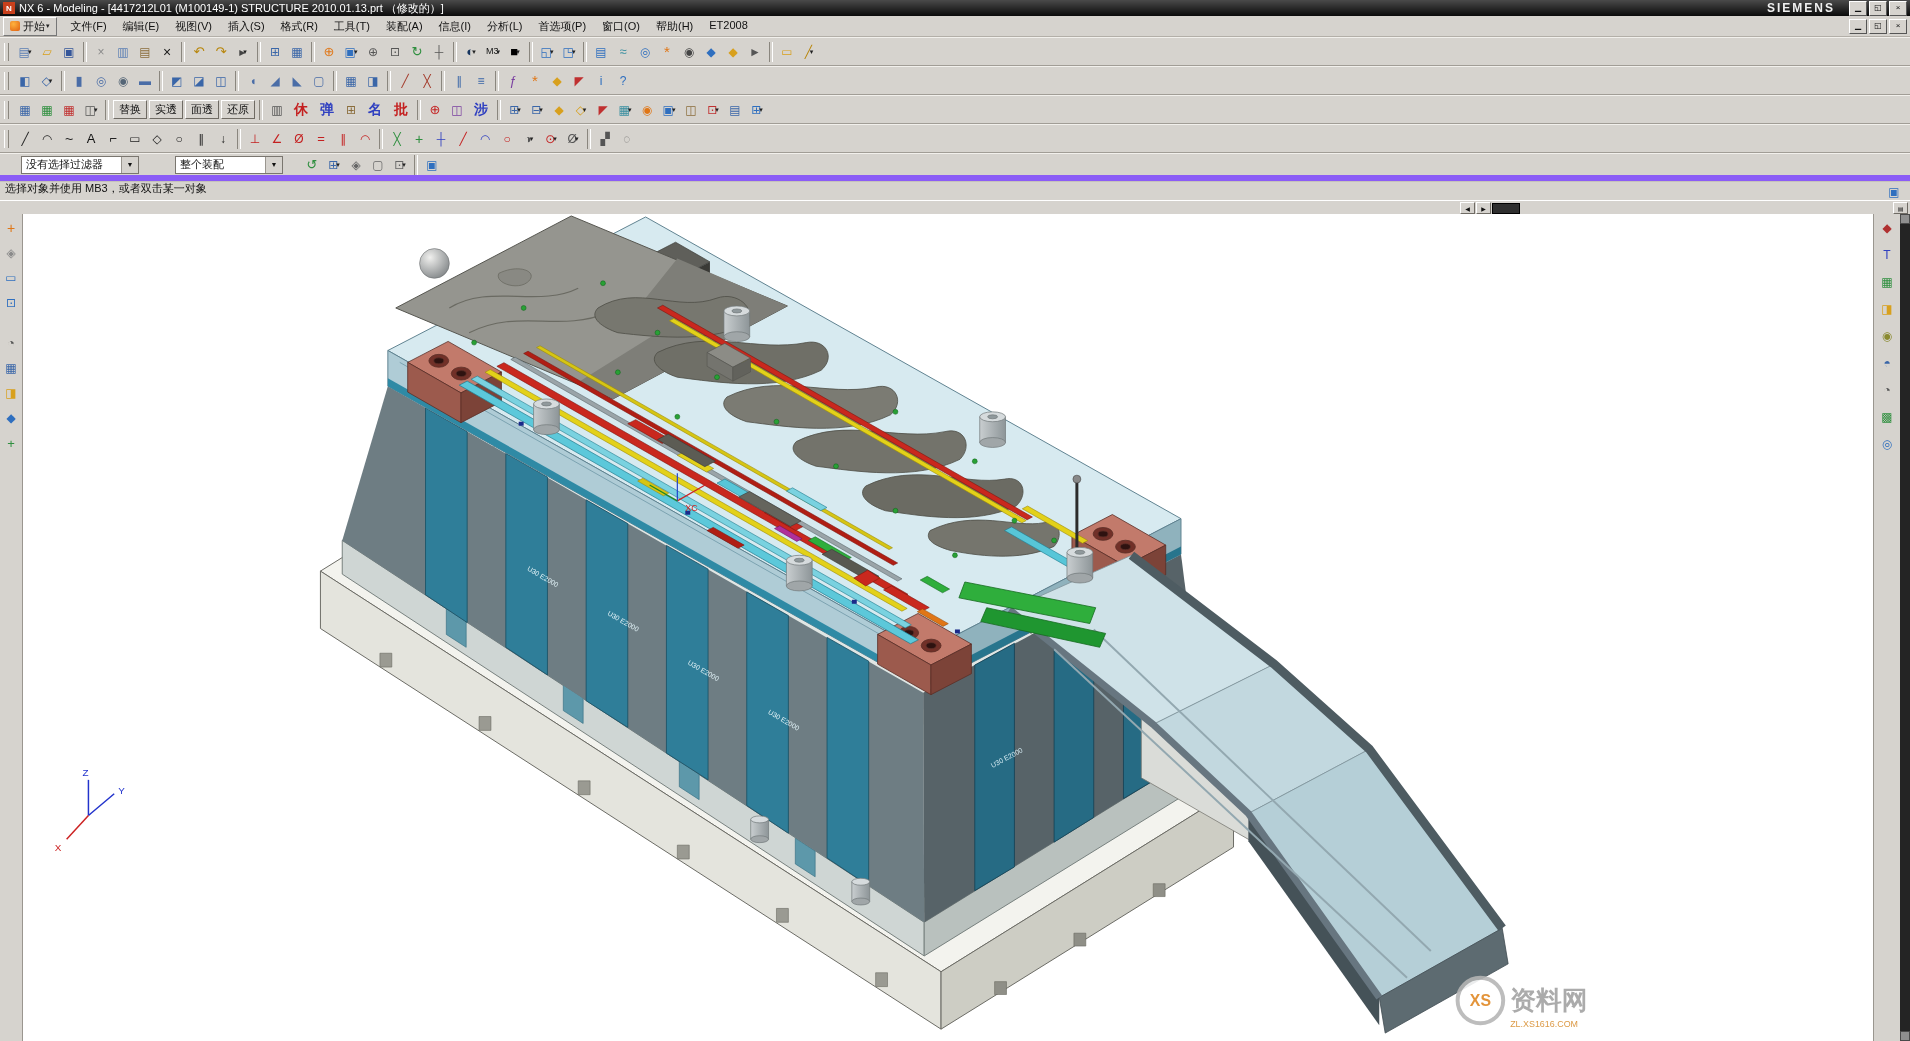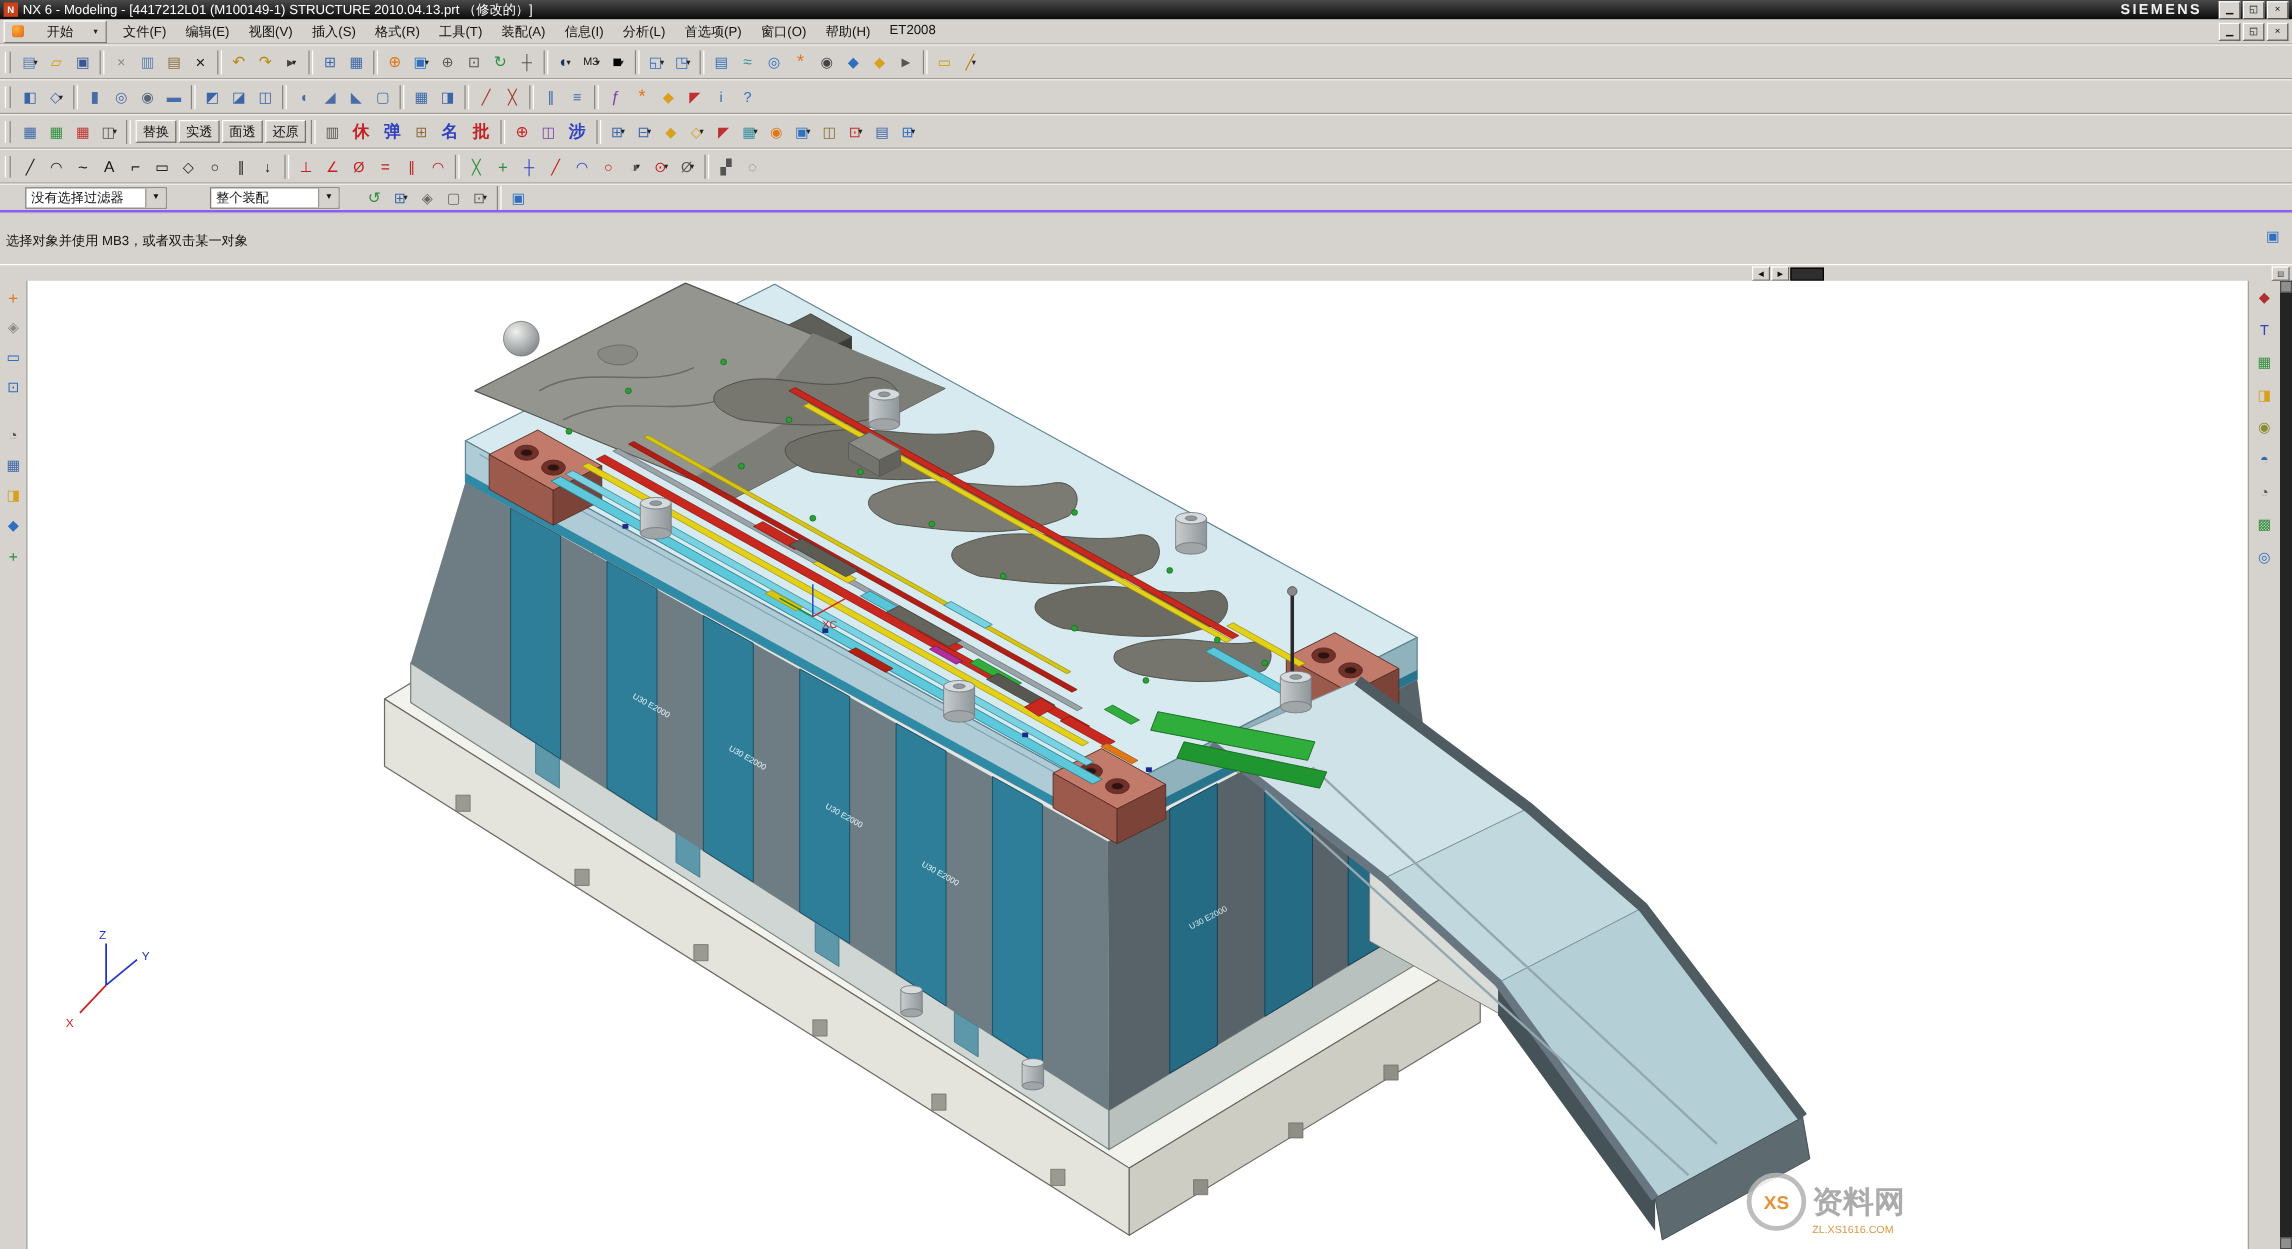--- a/index.html
+++ b/index.html
@@ -11,43 +11,43 @@
   .titlebar{height:16px;flex:0 0 auto;background:linear-gradient(#4a4a4a,#0a0a0a);
             display:flex;align-items:center;padding:0 3px;color:#fff;white-space:nowrap}
   .app-ic{width:12px;height:12px;background:#c8401c;color:#fff;font-size:8px;font-weight:bold;
           display:inline-flex;align-items:center;justify-content:center;margin-right:4px;flex:0 0 auto}
   .brand{font-weight:bold;letter-spacing:2px;font-size:12px;color:#f0f0f0;margin-right:12px}
   .winbtn{width:16px;height:13px;background:#d6d3ce;border:1px solid;border-color:#fff #555 #555 #fff;
           color:#111;font-size:8px;line-height:1;display:inline-flex;align-items:center;justify-content:center;margin-left:2px}
   
   .menubar{height:20px;flex:0 0 auto;display:flex;align-items:center;padding:0 3px;
            border-bottom:1px solid #b3afa8}
-  .start-btn{display:inline-flex;align-items:center;gap:19px;padding:1px 6px;margin-right:6px;
+  .start-btn{display:inline-flex;align-items:center;gap:3px;padding:1px 6px;margin-right:6px;
              border:1px solid;border-color:#fff #777 #777 #fff;background:#d6d3ce}
   .start-ic{width:10px;height:10px;border-radius:2px;background:radial-gradient(circle at 35% 30%,#ffb23e,#e06010)}
   .menu-item{padding:2px 8px;white-space:nowrap}
   
   .tb-row{height:29px;box-sizing:border-box;flex:0 0 auto;display:flex;align-items:center;
           padding:1px 2px;border-top:1px solid #f2ف0ec;border-top:1px solid #f2f0ec;border-bottom:1px solid #a19d96}
   .tb-row::before{content:"";width:3px;height:18px;border-left:1px solid #fff;border-right:1px solid #8a867e;margin:0 5px 0 2px}
   .tbi{width:22px;height:22px;flex:0 0 auto;display:inline-flex;align-items:center;justify-content:center}
   .tbi .g{font-size:12px;line-height:1}
   .dd{font-size:7px;color:#222;margin-left:-2px}
   .sep{width:2px;height:20px;border-left:1px solid #8a867e;border-right:1px solid #fff;margin:0 3px;flex:0 0 auto}
   .tbtn{border:1px solid;border-color:#fff #6f6b64 #6f6b64 #fff;background:#d6d3ce;
         padding:1px 5px;margin:0 1px;white-space:nowrap;flex:0 0 auto}
   .tbtn.flat{border-color:transparent;background:transparent;font-weight:bold;font-size:14px;padding:0 4px}
   
   .selbar{height:21px;flex:0 0 auto;display:flex;align-items:center;padding:0 3px;border-top:1px solid #f2f0ec}
   .combo{display:inline-flex;align-items:center;height:18px;background:#fff;border:1px solid #7a766f;margin:0 18px;box-sizing:border-box}
   .combo-v{flex:1;padding:0 4px;white-space:nowrap;overflow:hidden}
   .combo-a{width:16px;height:16px;background:#d6d3ce;border-left:1px solid #9a968f;display:flex;
            align-items:center;justify-content:center;font-size:7px;flex:0 0 auto}
-  .promptbar{height:19px;flex:0 0 auto;display:flex;align-items:flex-end;padding:12px 5px;
-             border-top:2px solid #8b5cf6;box-shadow:inset 0 1px 0 #c6c2bb}
+  .promptbar{height:19px;flex:0 0 auto;display:flex;align-items:flex-start;padding:0 5px;
+             border-top:6px solid #8b5cf6;box-shadow:inset 0 1px 0 #c6c2bb}
   .scrollstrip{height:13px;flex:0 0 auto;position:relative;border-top:1px solid #fff}
   .ss-group{position:absolute;right:390px;top:1px;display:flex;gap:1px;align-items:center}
   .ss-btn{width:13px;height:10px;background:#d6d3ce;border:1px solid;border-color:#fff #6f6b64 #6f6b64 #fff;
           font-size:6px;display:flex;align-items:center;justify-content:center}
   .ss-thumb{width:26px;height:9px;background:#2e2e2e;border:1px solid #000}
   .ss-far{position:absolute;right:2px;top:1px}
   
   .main{flex:1;display:flex;min-height:0}
   .lrail{width:22px;flex:0 0 auto;background:#d6d3ce;border-right:1px solid #9a968f;
          display:flex;flex-direction:column;align-items:center;padding-top:5px;gap:7px}
@@ -61,21 +61,21 @@
            justify-content:space-between;align-items:center}
   .vs-btn{width:10px;height:10px;background:#8f8f8f;border:1px solid #4a4a4a;box-sizing:border-box}
 </style>
 </head>
 <body>
 
 <div class="win">
 
   <div class="titlebar">
     <span class="app-ic">N</span>
-    <span class="title-text">NX 6 - Modeling - [4417212L01 (M100149-1) STRUCTURE 2010.04.13.prt （修改的）]</span>
+    <span class="title-text">NX 6 - Modeling - [4417212L01 (M100149-1) STRUCTURE 2010.01.13.prt （修改的）]</span>
     <span class="flex-sp"></span>
     <span class="brand">SIEMENS</span>
     <span style="display:inline-flex">
         <span class="winbtn">▁</span>
         <span class="winbtn">◱</span>
         <span class="winbtn">×</span>
       </span>
   </div>
 
   <div class="menubar">

